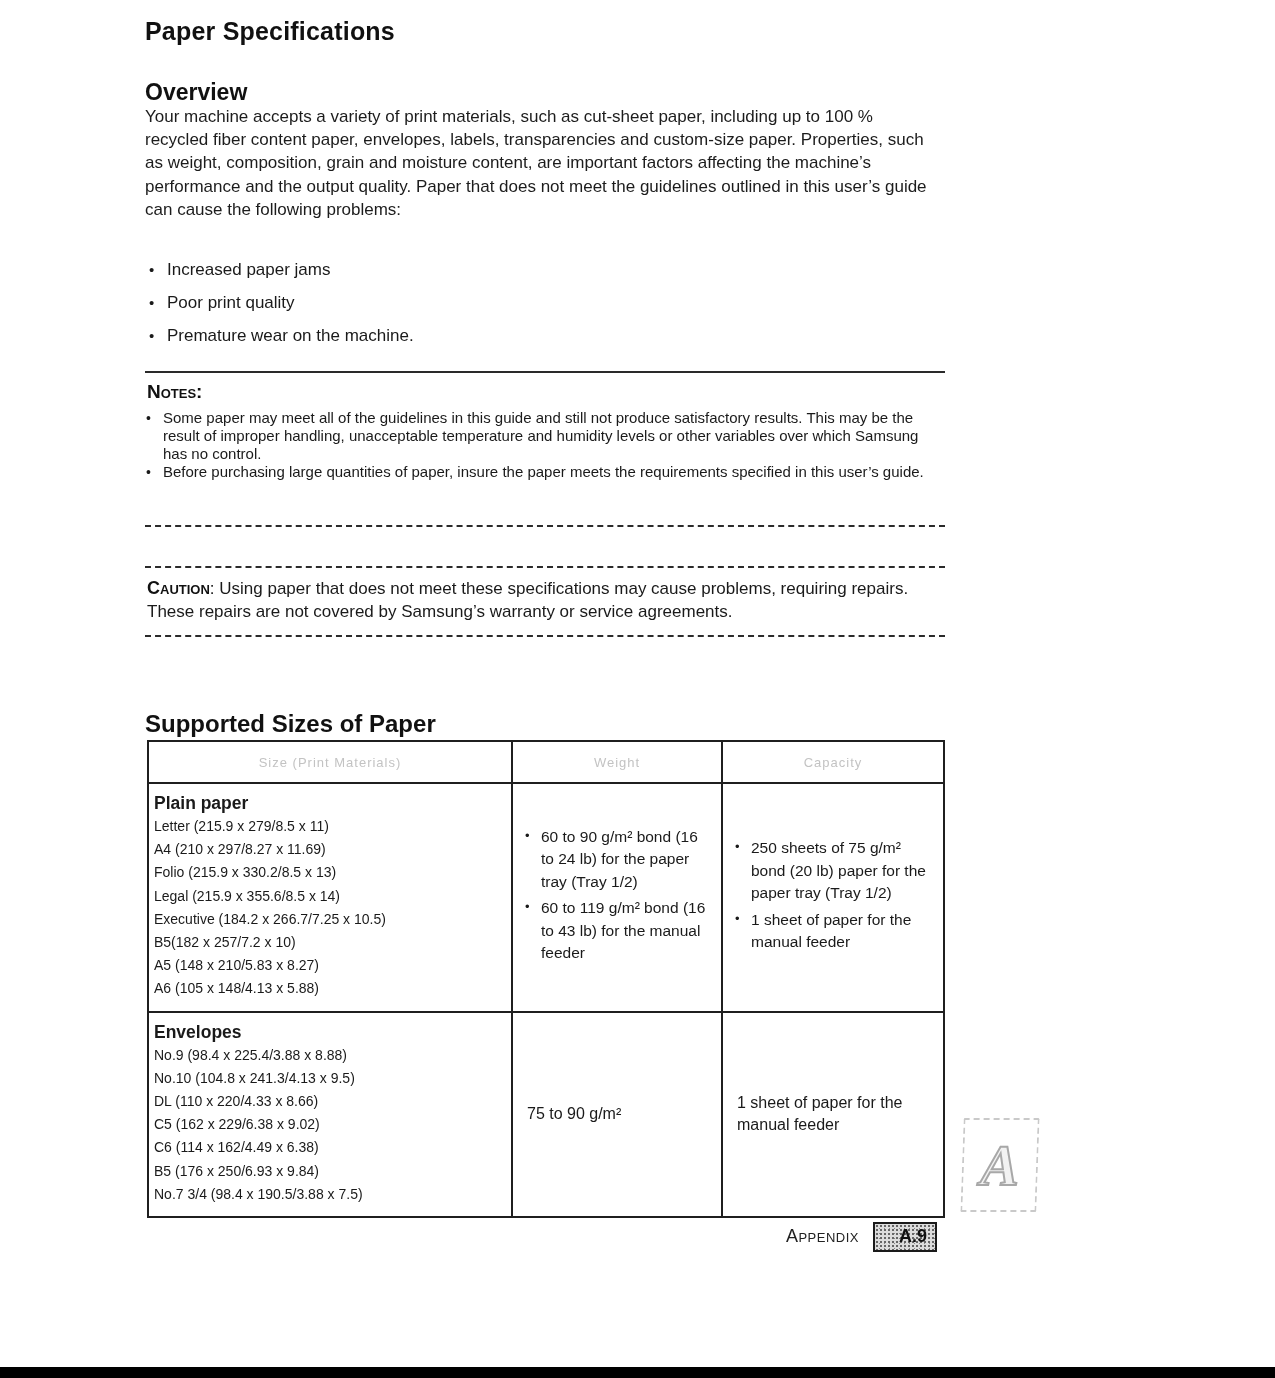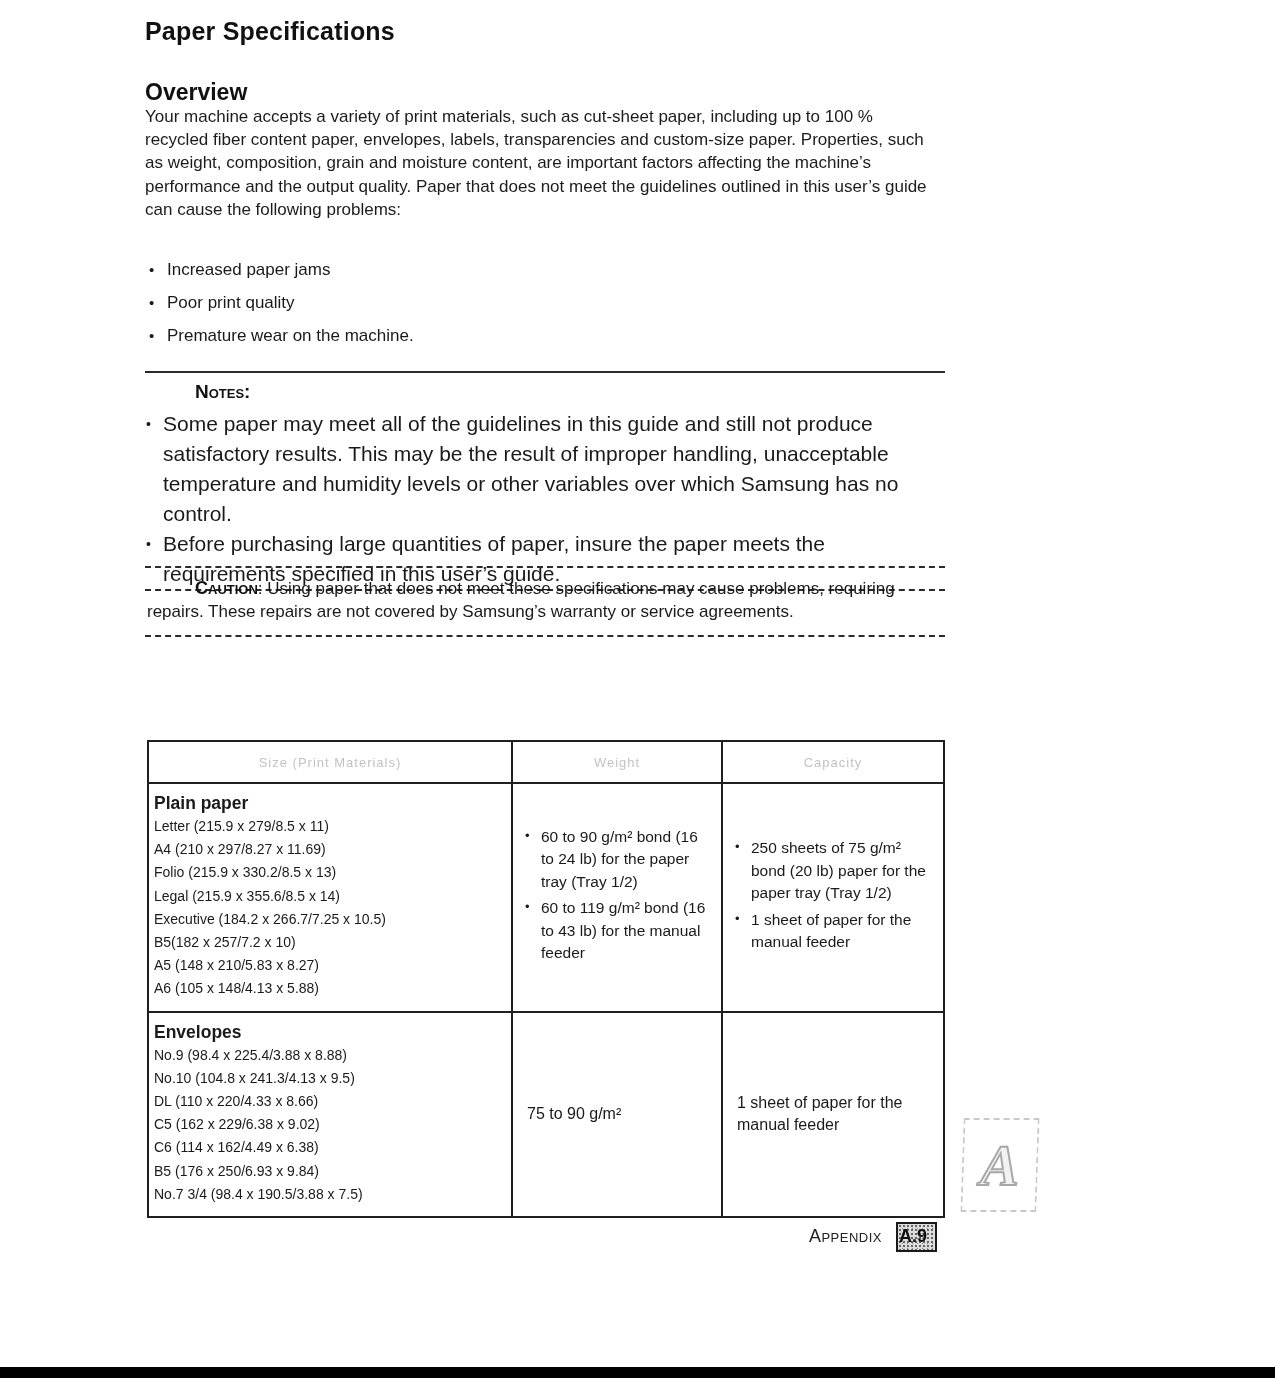--- a/index.html
+++ b/index.html
@@ -32,25 +32,25 @@
   }
   .bullet-list li::before{
     content:"•";position:absolute;left:4px;top:0;font-size:15px;
   }
   .rule-box{
     left:145px;width:800px;
     border-top:2px solid #2a2a2a;
   }
   .rule-box.dashed-bottom{border-bottom:2px dashed #2a2a2a;}
   .rule-box.dashed-top{border-top:2px dashed #2a2a2a;}
-  .sc-label{font-variant:small-caps;font-weight:bold;color:#111;margin-left:48px;}
+  .sc-label{font-variant:small-caps;font-weight:bold;color:#111;}
   .notes-label{font-size:19px;margin:8px 0 6px 2px;}
   .notes-list li{
     position:relative;padding-left:18px;
-    font-size:21px;line-height:30px;
+    font-size:15px;line-height:18px;
   }
   .notes-list li::before{
     content:"•";position:absolute;left:1px;top:0;font-size:14px;
   }
   .caution-par{
     margin:9px 2px 12px 2px;
     font-size:17px;line-height:23px;
   }
   .caution-par .sc-label{font-size:18px;}
   .paper-table{
@@ -90,21 +90,21 @@
     font-size:58px;font-weight:bold;font-style:italic;
     color:#f2f2f2;-webkit-text-stroke:2px #a8a8a8;
     font-family:"Liberation Serif","DejaVu Serif",serif;
   }
   .footer{
     left:145px;top:1222px;width:792px;
     text-align:right;
   }
   .footer .sc-label{font-size:18px;font-weight:normal;letter-spacing:0.5px;color:#222;}
   .page-badge{
-    display:inline-block;margin-left:14px;padding:2px 8px 3px 1px;
+    display:inline-block;margin-left:14px;padding:2px 8px 3px 24px;
     border:2px solid #1a1a1a;
     font-size:18px;font-weight:bold;color:#111;
     background-color:#dcdcdc;
     background-image:radial-gradient(#666 0.8px,transparent 0.9px),radial-gradient(#888 0.8px,transparent 0.9px);
     background-size:4px 4px,5px 5px;
     background-position:0 0,2px 2px;
   }
   .bottom-scan-bar{
     left:0;top:1367px;width:1275px;height:11px;background:#000;
   }
@@ -131,20 +131,21 @@
     <ul class="plain-list notes-list">
       <li>Some paper may meet all of the guidelines in this guide and still not produce satisfactory results. This may be the result of improper handling, unacceptable temperature and humidity levels or other variables over which Samsung has no control.</li>
       <li>Before purchasing large quantities of paper, insure the paper meets the requirements specified in this user’s guide.</li>
     </ul>
   </div>
 
   <div class="abs rule-box dashed-top dashed-bottom" style="top:566px;border-top-style:dashed;">
     <p class="caution-par"><span class="sc-label">Caution</span><span>: Using paper that does not meet these specifications may cause problems, requiring repairs. These repairs are not covered by Samsung’s warranty or service agreements.</span></p>
   </div>
 
+  <h2 class="abs section-heading" style="top:690px;font-size:24px;">Supported Sizes of Paper</h2>
 
   <table class="abs paper-table" style="top:740px;">
     <thead>
       <tr>
         <th class="col-size">Size (Print Materials)</th>
         <th class="col-weight">Weight</th>
         <th class="col-capacity">Capacity</th>
       </tr>
     </thead>
     <tbody>

